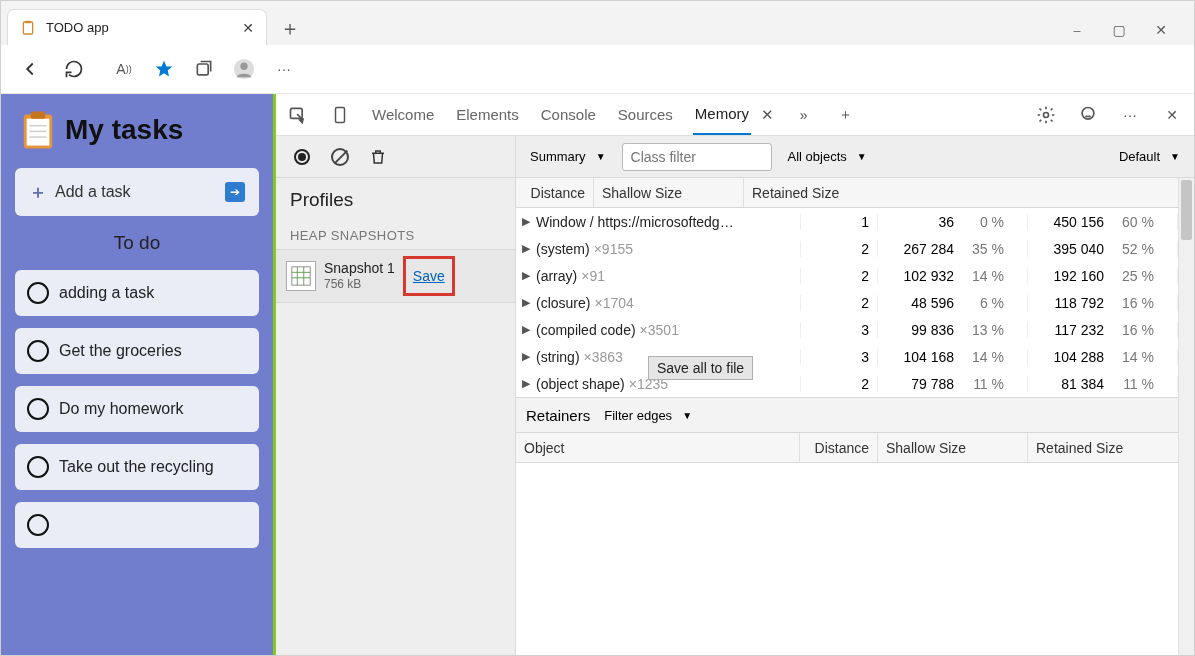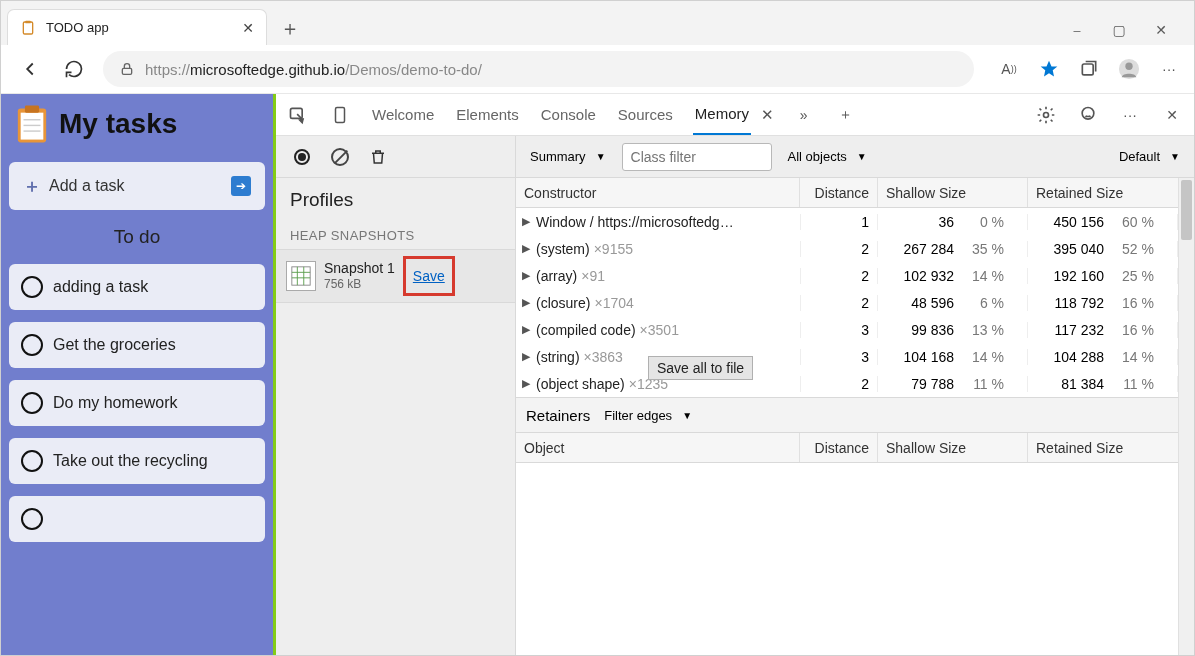--- a/index.html
+++ b/index.html
@@ -16,21 +16,21 @@
 .addr-bar{height:49px;background:#fff;display:flex;align-items:center;padding:0 14px;gap:14px;border-bottom:1px solid #e8e8e8}
 .nav-btn{width:30px;height:30px;display:flex;align-items:center;justify-content:center;color:#333;cursor:pointer}
 .url-box{flex:1;height:36px;border-radius:18px;background:#f3f3f3;display:flex;align-items:center;padding:0 16px;gap:10px;color:#555;font-size:15px}
 .url-text{white-space:nowrap}
 .url-dark{color:#222}
 .url-grey{color:#888}
 .addr-icons{display:flex;gap:18px;margin-left:10px}
 .addr-icon{width:22px;height:22px;display:flex;align-items:center;justify-content:center;color:#555;cursor:pointer}
 .star-blue svg{fill:#0078d4}
 .content{flex:1;display:flex;min-height:0}
-.app-pane{width:272px;background:#717ecd;padding:8px;display:flex;flex-direction:column;gap:12px}
+.app-pane{width:272px;background:#717ecd;padding:14px;display:flex;flex-direction:column;gap:12px}
 .app-header{display:flex;gap:10px;align-items:center;padding:2px 0 6px 6px}
 .clipboard{width:34px;height:40px}
 .app-title{font-size:28px;font-weight:800;color:#111}
 .add-card{background:#eaecf6;border-radius:6px;padding:12px 14px;display:flex;align-items:center;gap:8px;color:#333;font-size:16px;cursor:pointer}
 .add-card .plus{color:#606fad;font-weight:bold;font-size:18px}
 .add-arrow{margin-left:auto;width:20px;height:20px;background:#2d7cd0;border-radius:3px;display:flex;align-items:center;justify-content:center;color:#fff;font-size:12px}
 .section-label{text-align:center;color:#222;padding:4px 0;font-size:19px}
 .task{background:#eaecf6;border-radius:6px;padding:12px 12px;display:flex;align-items:center;gap:10px;color:#222;font-size:16px}
 .task .circle{width:22px;height:22px;border:2.5px solid #111;border-radius:50%;flex-shrink:0}
 .devtools{flex:1;display:flex;flex-direction:column;border-left:3px solid #84cc16;background:#4c1d95;min-width:0}
@@ -114,31 +114,20 @@
         <svg width="22" height="22" viewBox="0 0 24 24" fill="none" stroke="#333" stroke-width="2">
           <path d="M15 6l-6 6 6 6"></path>
         </svg>
       </span>
     <span class="nav-btn">
         <svg width="20" height="20" viewBox="0 0 24 24" fill="none" stroke="#333" stroke-width="2">
           <path d="M3 12a9 9 0 1 1 3 6.7"></path>
           <path d="M3 22v-6h6"></path>
         </svg>
       </span>
-    <div class="url-box">
-      <span>
-          <svg width="16" height="16" viewBox="0 0 24 24" fill="none" stroke="#666" stroke-width="2">
-            <rect x="5" y="11" width="14" height="9" rx="2"></rect>
-            <path d="M8 11V8a4 4 0 0 1 8 0v3"></path>
-          </svg>
-        </span>
-      <span class="url-text">
-        <span class="url-grey">https://</span><span class="url-dark">microsoftedge.github.io</span><span class="url-grey">/Demos/demo-to-do/</span>
-      </span>
-    </div>
     <div class="addr-icons">
       <span class="addr-icon">A<sup style="font-size:9px">))</sup></span>
       <span class="addr-icon star-blue">
           <svg width="20" height="20" viewBox="0 0 24 24">
             <path d="M12 2l3 7h7l-5.5 4.5L18 21l-6-4-6 4 1.5-7.5L2 9h7z"></path>
           </svg>
         </span>
       <span class="addr-icon">
           <svg width="20" height="20" viewBox="0 0 24 24" fill="none" stroke="#555" stroke-width="2">
             <rect x="4" y="6" width="13" height="13" rx="2"></rect>
@@ -278,21 +267,20 @@
           <div class="mem-toolbar">
             <span class="dropdown">Summary</span>
             <input class="filt-input" placeholder="Class filter" style="">
             <span class="dropdown" style="flex:0 0 auto">All objects</span>
             <span class="toolbar-sp"></span>
             <span class="dropdown">Default</span>
           </div>
           <div style="display:flex;flex:1;min-height:0">
             <div style="flex:1;display:flex;flex-direction:column">
               <div class="grid-head">
-                <div class="gh-cell c-con">Constructor</div>
                 <div class="gh-cell c-dist">Distance</div>
                 <div class="gh-cell c-sh">Shallow Size</div>
                 <div class="gh-cell c-ret" style="border-right:none">Retained Size</div>
               </div>
               <div class="rows" id="heap-rows">
                   <div class="row">
                     <div class="c-con">
                       <span class="tri">▶</span>
                       <span class="cname">Window / https://microsoftedg…</span> 
                       <span class="ccnt"></span>

